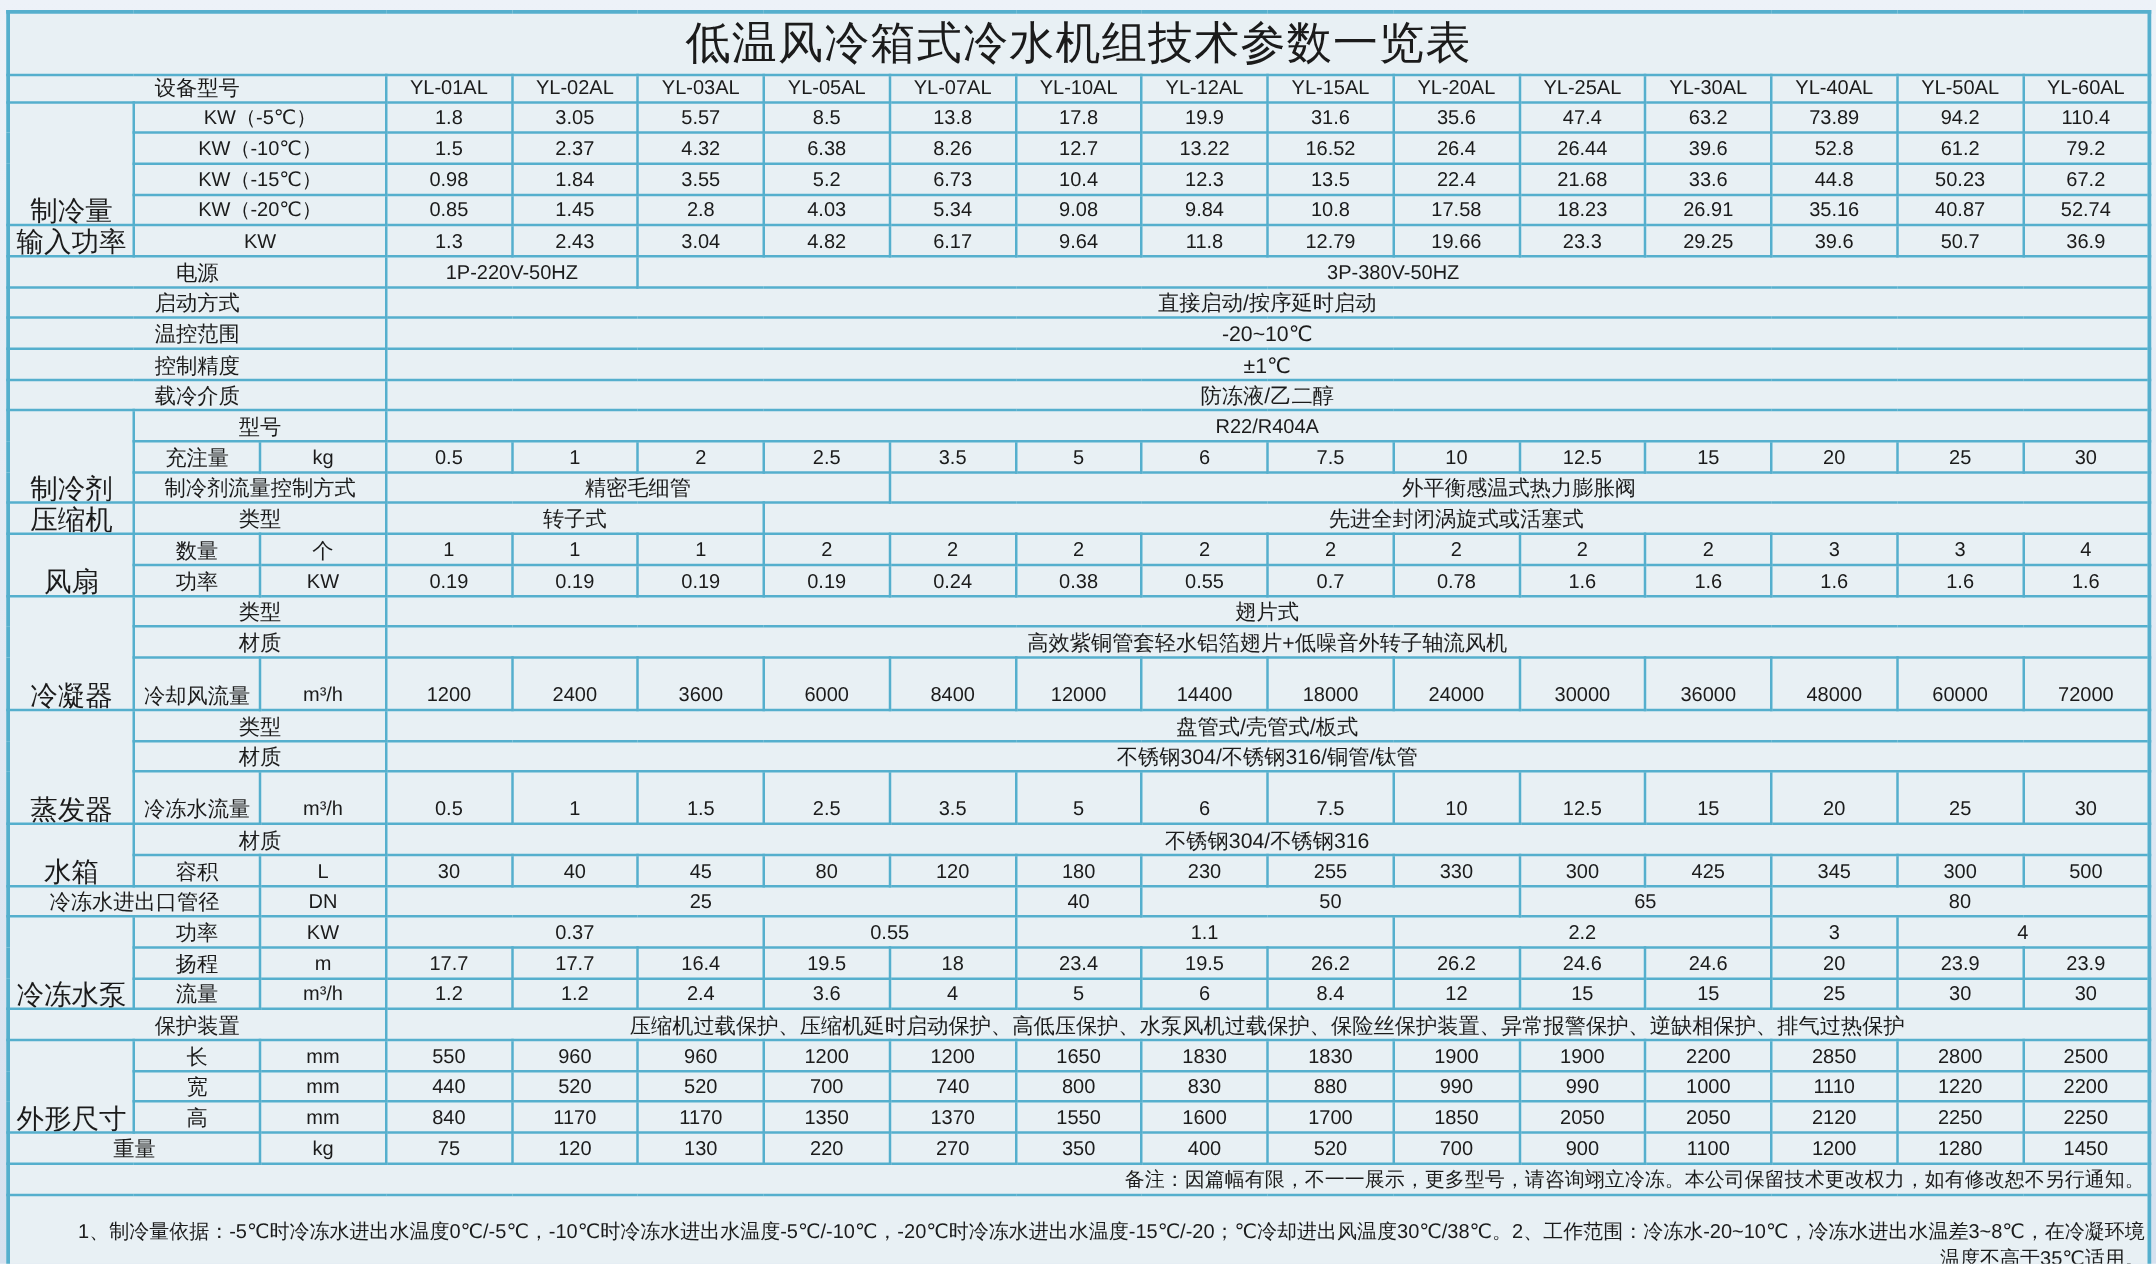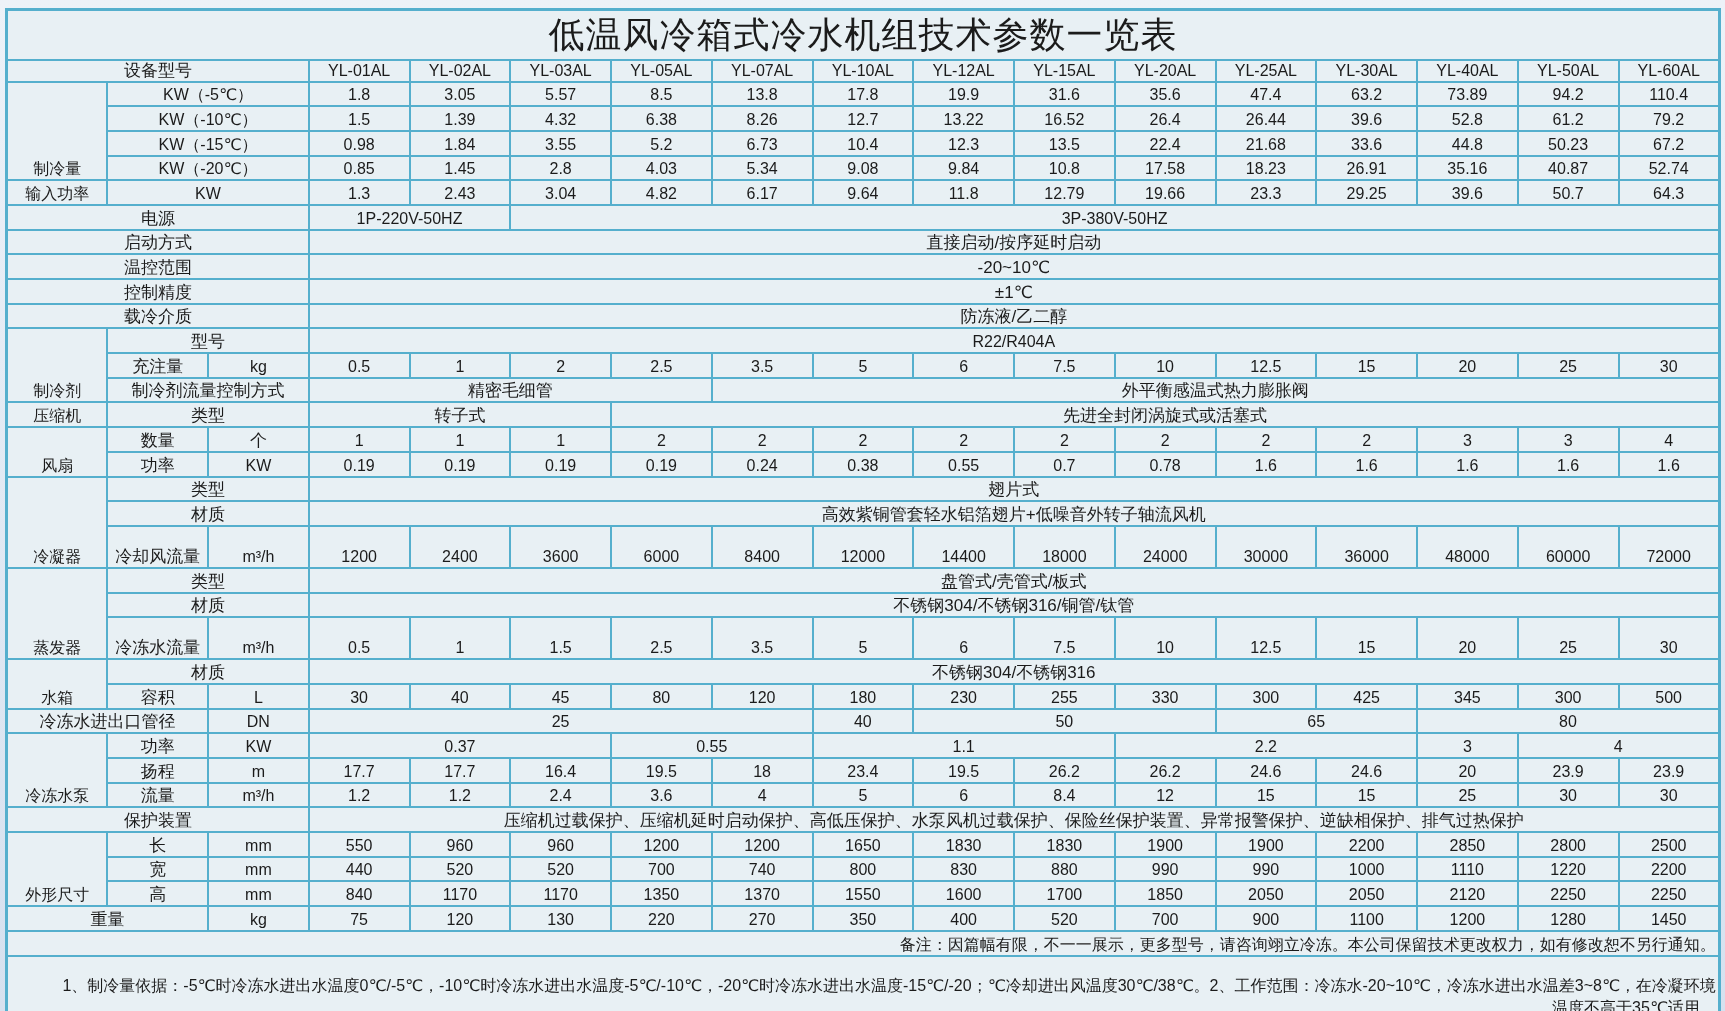--- a/index.html
+++ b/index.html
@@ -33,21 +33,21 @@
     border:2px solid var(--border);
     padding:0 2px;
     text-align:center;
     vertical-align:bottom;
     font-size:16px;
     line-height:20px;
     white-space:nowrap;
     overflow:hidden;
   }
   td.lbl{font-size:17px;}
-  td.grp{font-size:16px;margin-top:36px;}
+  td.grp{font-size:22px;margin-top:36px;}
   td.wide{font-size:17px;text-align:center;}
   td.title{
     font-family:"DejaVu Serif","Liberation Serif",serif;
     font-size:36px;line-height:44px;vertical-align:middle;letter-spacing:1px;
   }
   td.remark{text-align:right;font-size:16px;padding-left:2px;}
   td.detail{
     text-align:right;white-space:normal;font-size:16px;line-height:22px;
     vertical-align:middle;text-indent:40px;padding:18px 2px 4px 2px;
   }
@@ -114,21 +114,21 @@
     <td>35.6</td>
     <td>47.4</td>
     <td>63.2</td>
     <td>73.89</td>
     <td>94.2</td>
     <td>110.4</td>
   </tr>
   <tr>
     <td colspan="2">KW（-10℃）</td>
     <td>1.5</td>
-    <td>1.39</td>
+    <td>2.37</td>
     <td>4.32</td>
     <td>6.38</td>
     <td>8.26</td>
     <td>12.7</td>
     <td>13.22</td>
     <td>16.52</td>
     <td>26.4</td>
     <td>26.44</td>
     <td>39.6</td>
     <td>52.8</td>
@@ -179,21 +179,21 @@
     <td>4.82</td>
     <td>6.17</td>
     <td>9.64</td>
     <td>11.8</td>
     <td>12.79</td>
     <td>19.66</td>
     <td>23.3</td>
     <td>29.25</td>
     <td>39.6</td>
     <td>50.7</td>
-    <td>64.3</td>
+    <td>36.9</td>
   </tr>
 
   <tr>
     <td colspan="3" class="lbl">电源</td>
     <td colspan="2">1P-220V-50HZ</td>
     <td colspan="12">3P-380V-50HZ</td>
   </tr>
 
   <tr>
     <td colspan="3" class="lbl">启动方式</td>

